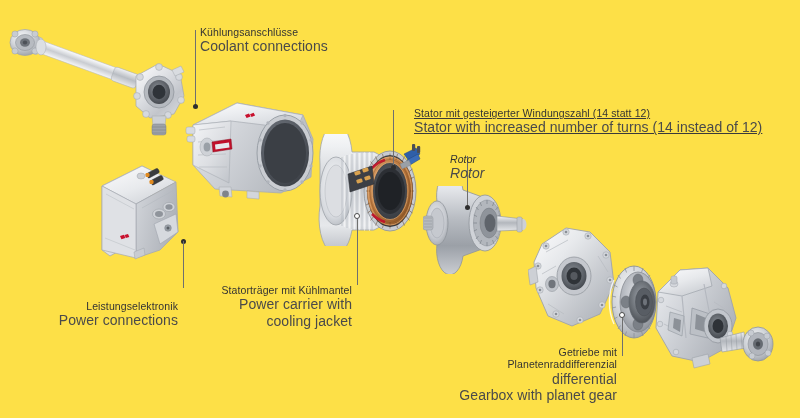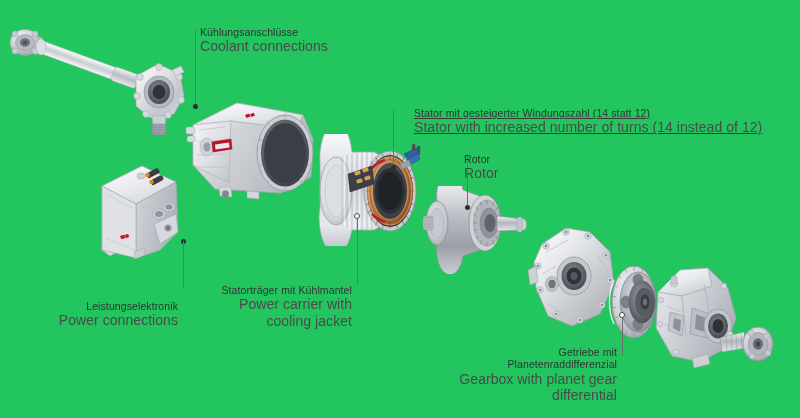--- a/index.html
+++ b/index.html
@@ -7,21 +7,21 @@
     padding: 0;
     background: #ffffff;
   }
   body {
     font-family: "Liberation Sans", sans-serif;
   }
   #stage {
     position: relative;
     width: 800px;
     height: 418px;
-    background: #22c55e;
+    background: #fde047;
     overflow: hidden;
   }
 
   
   .callout {
     position: absolute;
     line-height: 1.18;
     color: #3a3a3a;
     white-space: nowrap;
   }
@@ -700,36 +700,36 @@
   <div class="callout left-al" style="left:200px; top:26px;">
     <span class="de">Kühlungsanschlüsse</span>
     <span class="en">Coolant connections</span>
   </div>
 
   <div class="callout left-al" style="left:414px; top:107px;text-decoration:underline;">
     <span class="de">Stator mit gesteigerter Windungszahl (14 statt 12)</span>
     <span class="en">Stator with increased number of turns (14 instead of 12)</span>
   </div>
 
-  <div class="callout left-al" style="left:464px; top:153px;">
+  <div class="callout left-al" style="left:450px; top:153px;font-style:italic;">
     <span class="de">Rotor</span>
     <span class="en">Rotor</span>
   </div>
 
   <div class="callout right-al" style="left:0px; top:284px; width:178px;margin-top:16px;">
     <span class="de">Leistungselektronik</span>
     <span class="en">Power connections</span>
   </div>
 
   <div class="callout right-al" style="left:175px; top:284px; width:177px;">
     <span class="de">Statorträger mit Kühlmantel</span>
     <span class="en">Power carrier with</span>
     <span class="en">cooling jacket</span>
   </div>
 
   <div class="callout right-al" style="left:430px; top:346px; width:187px;">
     <span class="de">Getriebe mit</span>
     <span class="de">Planetenraddifferenzial</span>
+    <span class="en">differential</span>
     <span class="en">Gearbox with planet gear</span>
-    <span class="en">differential</span>
   </div>
 
 </div>
 
 </body></html>

